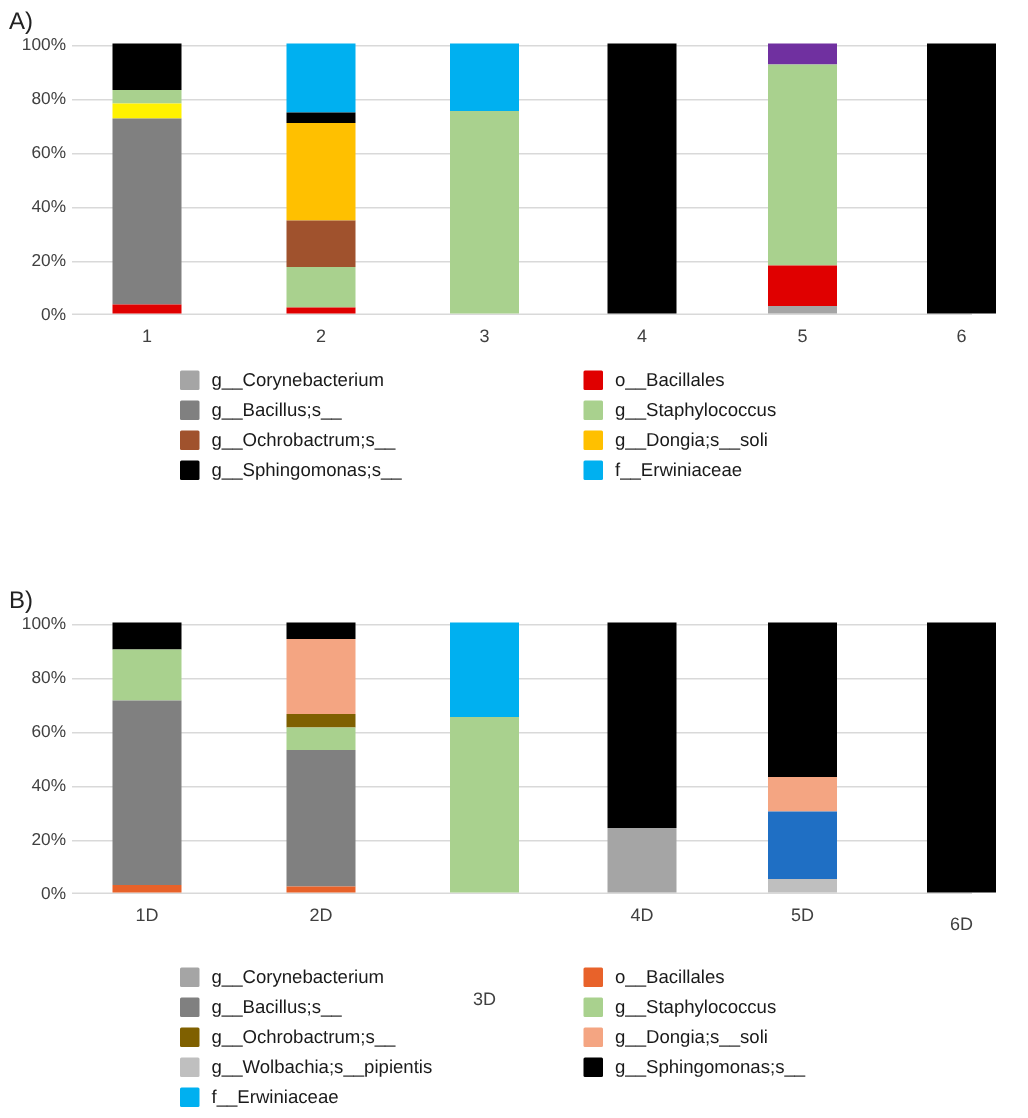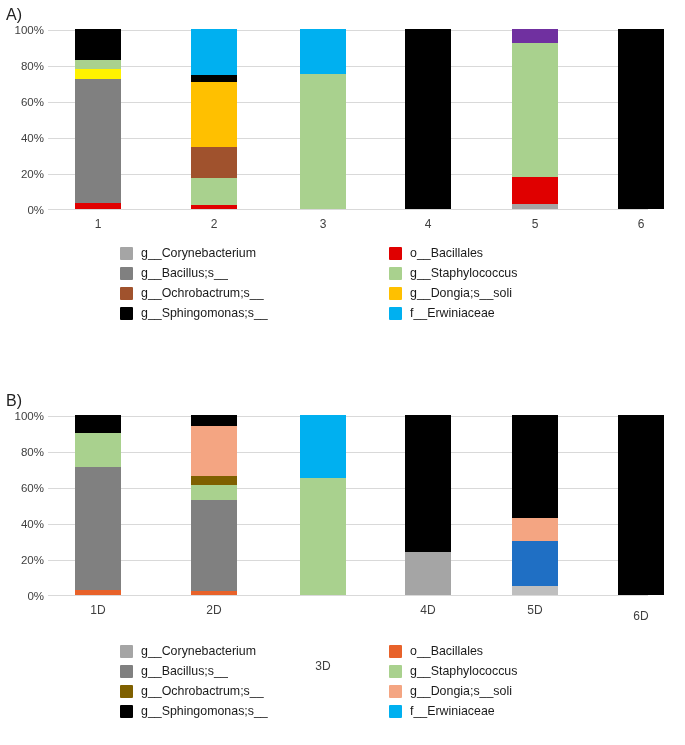--- a/index.html
+++ b/index.html
@@ -281,20 +281,24 @@
       </div>
       <div class="legend-item">
         <span class="swatch" style="background: rgb(127, 96, 0);"></span>
         <span>g__Ochrobactrum;s__</span>
       </div>
       <div class="legend-item">
         <span class="swatch" style="background: rgb(244, 165, 130);"></span>
         <span>g__Dongia;s__soli</span>
       </div>
       <div class="legend-item">
+        <span class="swatch" style="background: rgb(191, 191, 191);"></span>
+        <span>g__Wolbachia;s__pipientis</span>
+      </div>
+      <div class="legend-item">
         <span class="swatch" style="background: rgb(0, 0, 0);"></span>
         <span>g__Sphingomonas;s__</span>
       </div>
       <div class="legend-item">
         <span class="swatch" style="background: rgb(0, 176, 240);"></span>
         <span>f__Erwiniaceae</span>
       </div>
     </div>
 </div>
 

